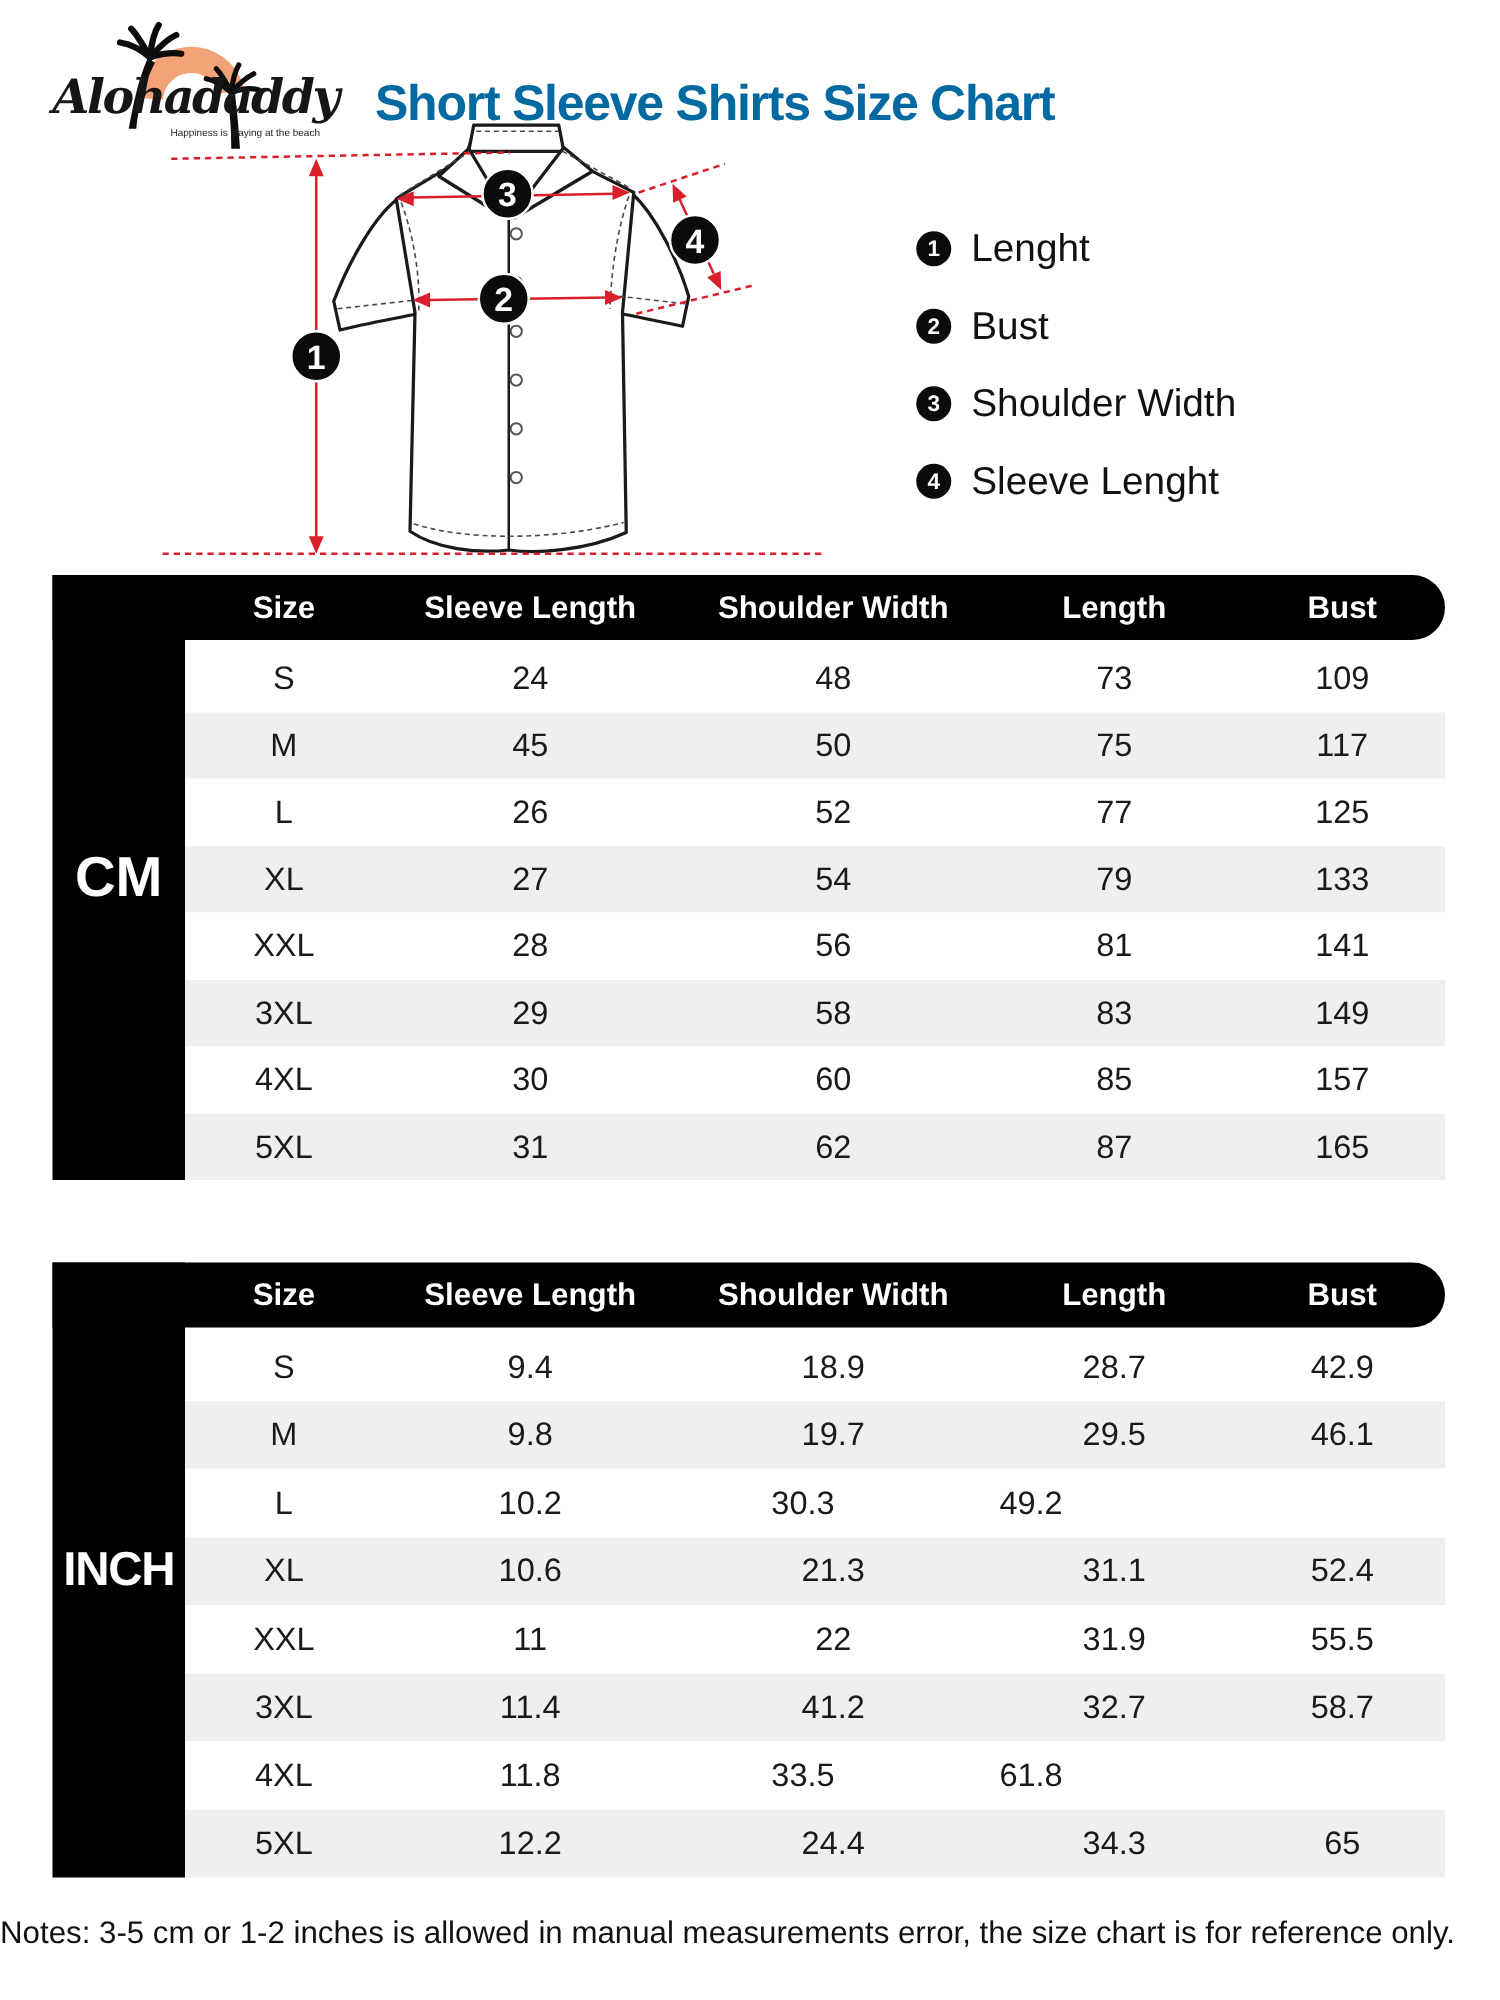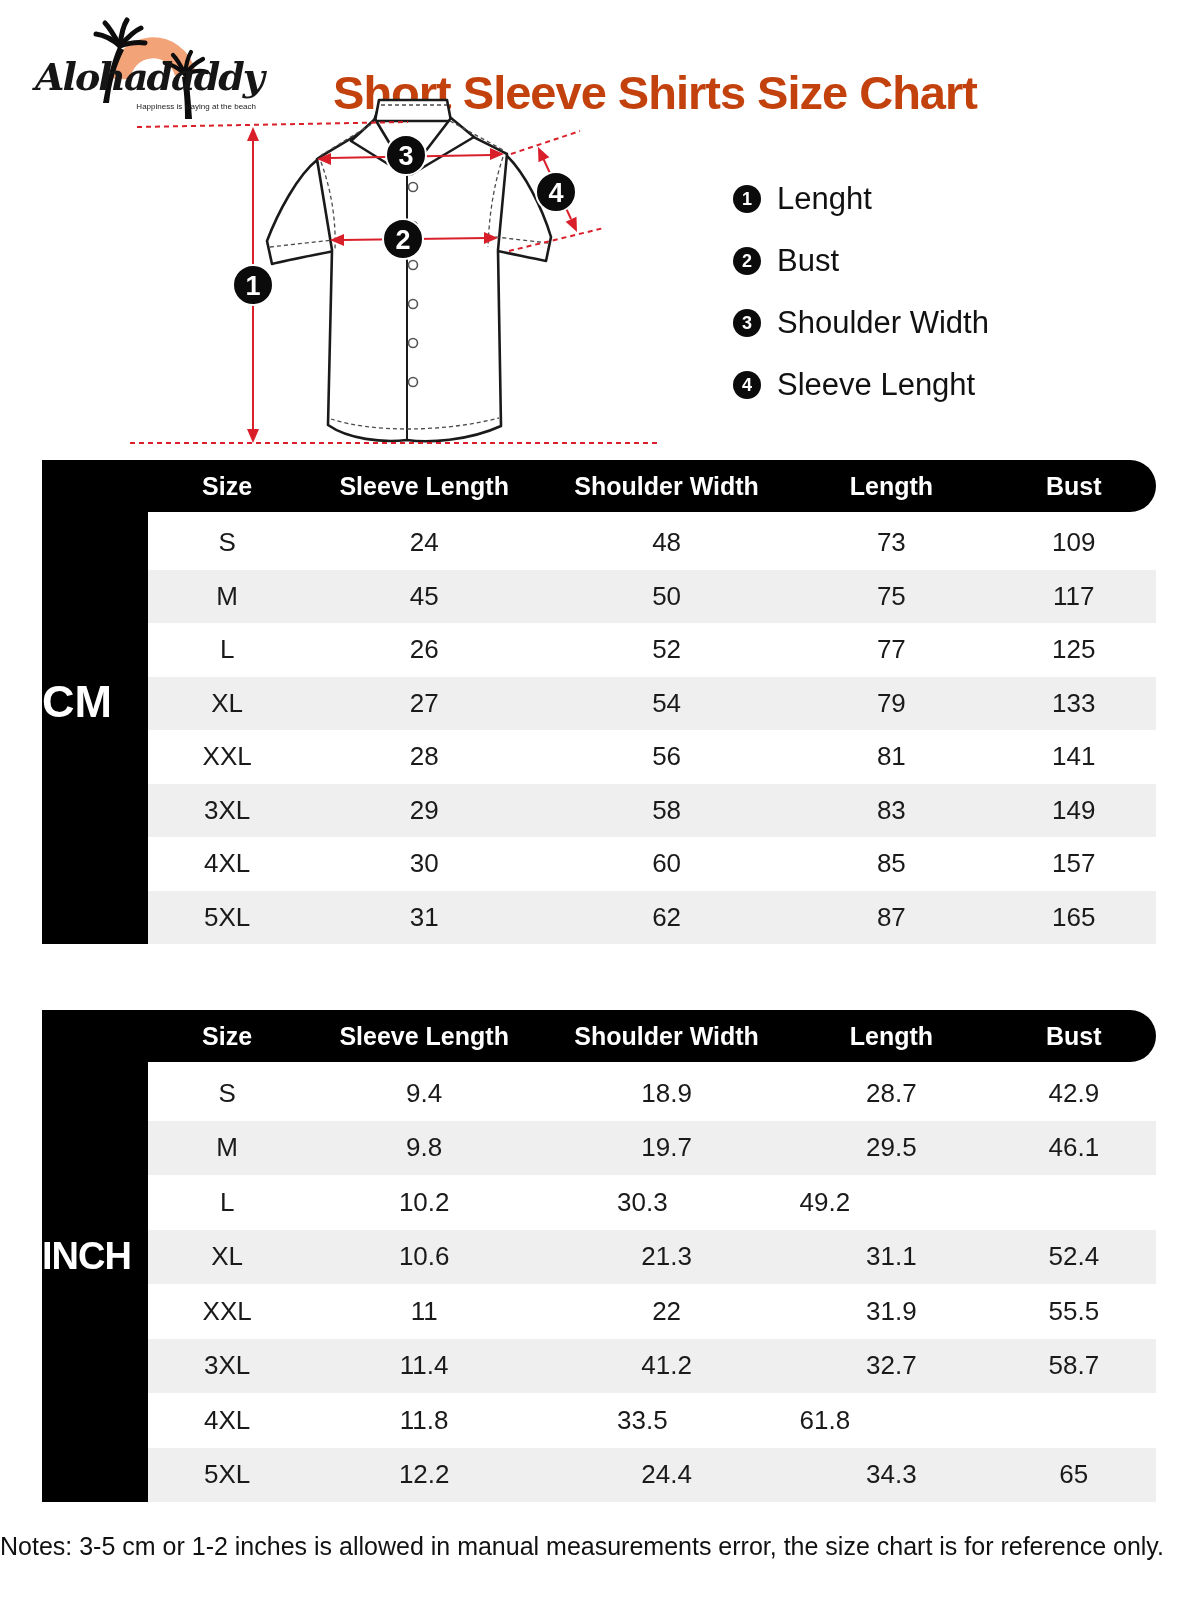--- a/index.html
+++ b/index.html
@@ -1,43 +1,43 @@
 <!DOCTYPE html>
 <html><head>
 <meta charset="utf-8">
 <style>
   html,body{margin:0;padding:0;background:#fff;}
   .page{position:relative;width:1200px;height:1600px;background:#fff;overflow:hidden;
         font-family:"Liberation Sans",sans-serif;color:#1a1a1a;}
 
   
   .logo{position:absolute;left:35px;top:8px;width:235px;height:118px;}
-  .logo-script{position:absolute;left:0;top:46px;width:235px;text-align:left;
+  .logo-script{position:absolute;left:0;top:46px;width:235px;text-align:right;
     font-family:"DejaVu Serif",serif;font-style:italic;font-weight:bold;
     font-size:38px;letter-spacing:-2px;color:#161616;white-space:nowrap;}
   .logo-tagline{position:absolute;right:14px;top:94px;font-size:8px;color:#222;
     white-space:nowrap;}
-  .page-title{position:absolute;left:300px;top:34px;width:710px;text-align:center;
-    font-size:47px;font-weight:bold;letter-spacing:-1px;color:#c2410c;white-space:nowrap;}
+  .page-title{position:absolute;left:300px;top:34px;width:710px;
+    font-size:40px;font-weight:bold;letter-spacing:-1px;color:#0369a1;white-space:nowrap;}
 
   
   .diagram-svg{position:absolute;left:0;top:0;}
   .legend{position:absolute;left:733px;top:178px;width:330px;}
   .legend-item{display:flex;align-items:center;height:42px;margin-bottom:20px;}
   .legend-badge{width:28px;height:28px;border-radius:50%;background:#0b0b0b;color:#fff;
     font-size:18px;font-weight:bold;display:flex;align-items:center;justify-content:center;
     flex:0 0 28px;}
   .legend-label{margin-left:16px;font-size:31px;color:#111;white-space:nowrap;}
 
   
   .size-table{position:absolute;left:42px;width:1114px;}
   .size-table.cm{top:460px;height:484px;}
   .size-table.inch{top:1010px;height:492px;}
   .unit-bar{position:absolute;left:0;top:0;bottom:0;width:106px;background:#000;
-    display:flex;align-items:center;}
+    display:flex;align-items:center;justify-content:center;}
   .unit-label{color:#fff;font-weight:bold;}
   .unit-label.cm{font-size:45px;}
   .unit-label.inch{font-size:38px;letter-spacing:-1px;}
   .thead{position:absolute;left:0;top:0;width:100%;height:52px;background:#000;
     border-radius:0 26px 26px 0;display:flex;align-items:center;
     padding-left:106px;box-sizing:border-box;justify-content:space-between;}
   .th{color:#fff;font-weight:bold;font-size:25px;text-align:center;}
   .tbody{position:absolute;left:106px;top:56px;right:0;bottom:0;
     display:flex;flex-direction:column;}
   .trow{flex:1;display:flex;align-items:center;background:#fff;}

